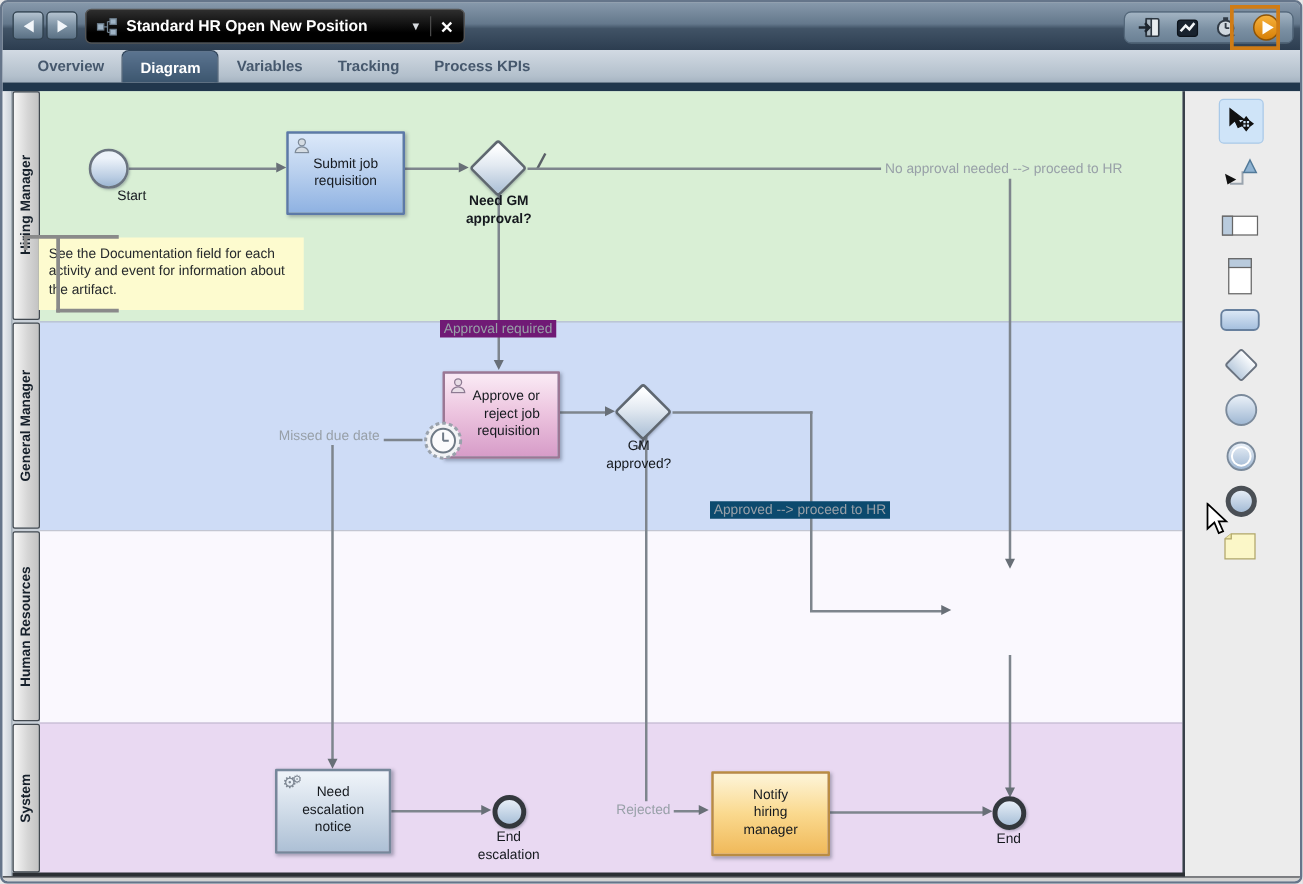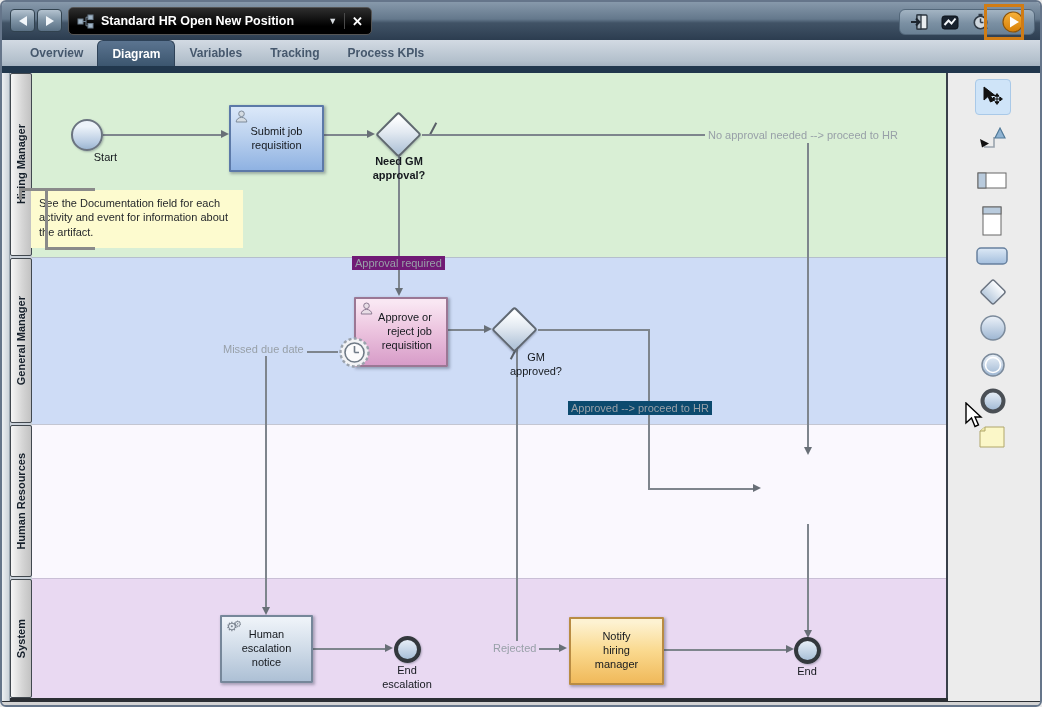--- a/index.html
+++ b/index.html
@@ -245,27 +245,27 @@
 requisition</div>
   </div>
 
   <svg class="abs" style="left:334px;top:332px;z-index:5;" width="37" height="37" viewBox="0 0 37 37">
     <circle cx="18.5" cy="18.5" r="14" fill="#f2f3f5" stroke="#9aa2ac" stroke-width="2.4" stroke-dasharray="3 2.4"></circle>
     <circle cx="18.5" cy="18.5" r="9.5" fill="#fbfbfc" stroke="#6f7a86" stroke-width="1.6"></circle>
     <path d="M18.5,18.5 L18.5,12 M18.5,18.5 L23,18.5" stroke="#6f7a86" stroke-width="1.6"></path>
   </svg>
 
   <div class="abs gw" style="left:496px;top:311px;"></div>
-  <div class="abs node-label" style="left:493px;top:349px;width:82px;">GM
+  <div class="abs node-label" style="left:468px;top:349px;width:82px;">GM
 approved?</div>
 
 
   <div class="abs activity a-send" style="left:218px;top:613px;width:93px;height:68px;">
     <span class="act-icon gears">⚙<span style="font-size:9px;vertical-align:4px;margin-left:-4px;">⚙</span></span>
-    <div class="node-label">Human
+    <div class="node-label">Need
 escalation
 notice</div>
   </div>
 
   <div class="abs ev-end" style="left:392px;top:634px;"></div>
   <div class="abs node-label" style="left:365px;top:662px;width:80px;">End
 escalation</div>
 
   <div class="abs activity a-notify" style="left:567px;top:615px;width:95px;height:68px;">
     <div class="node-label">Notify

